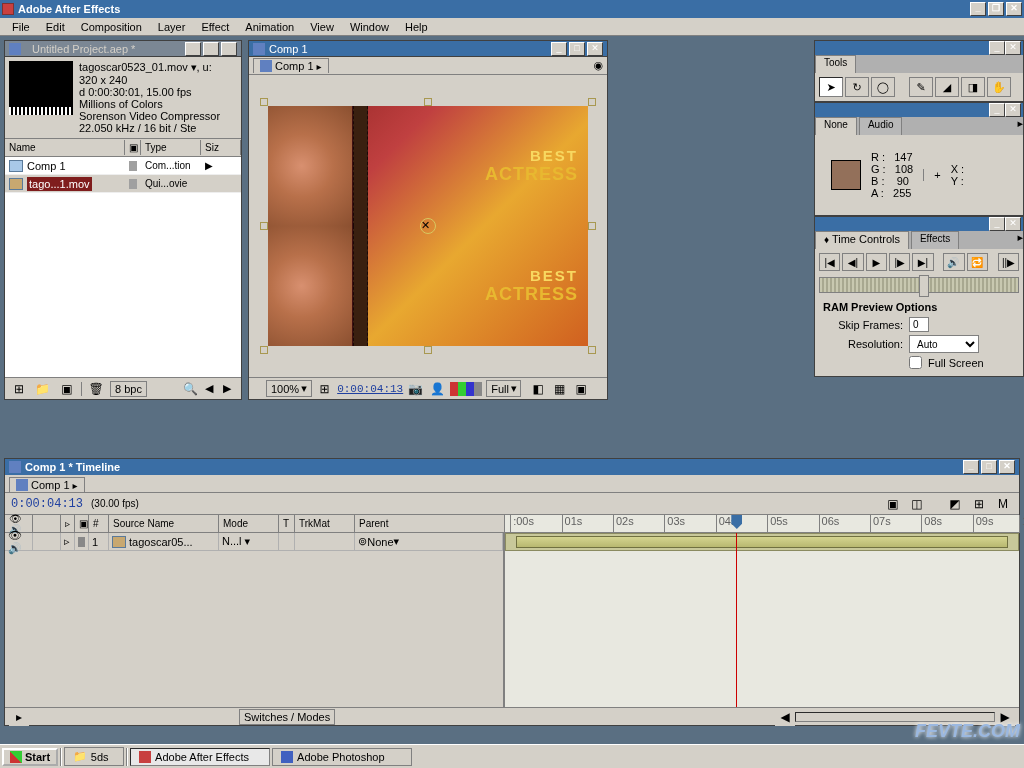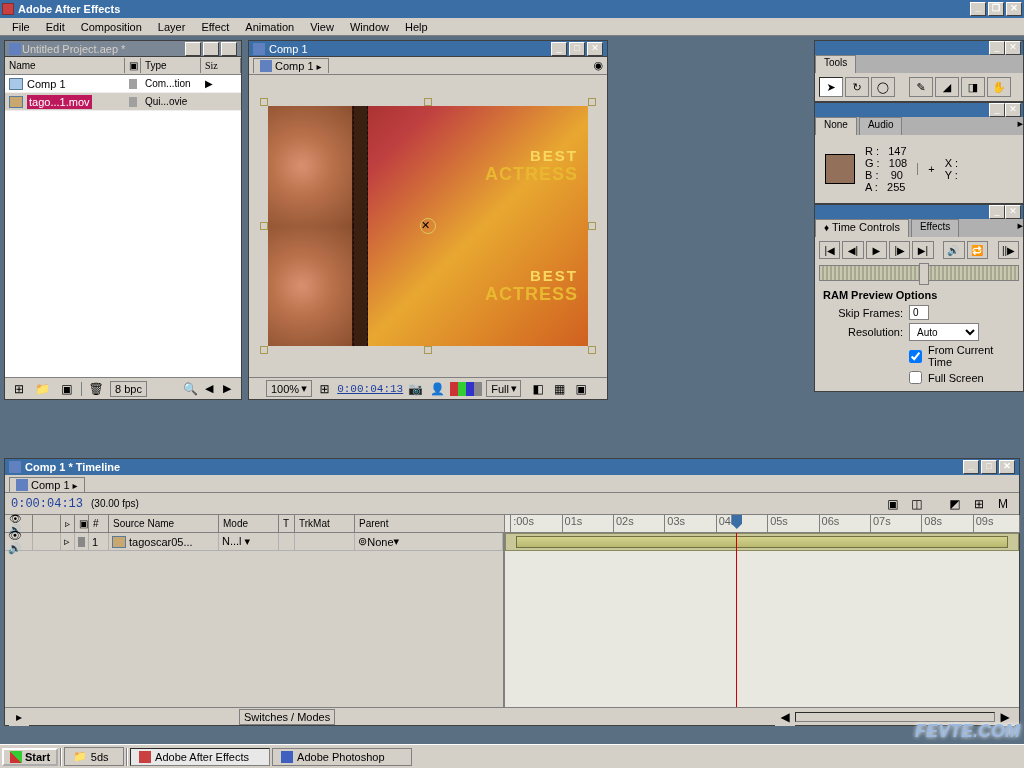--- a/index.html
+++ b/index.html
@@ -44,21 +44,21 @@
 
 .right-col { position: absolute; right: 0; top: 40px; width: 210px; }
 .right-panel { background: #d4d0c8; border: 1px solid #404040; margin-bottom: 0; }
 .right-title { background: #3a6ea5; color: #fff; height: 14px; display: flex; align-items: center; justify-content: flex-end; padding: 0 2px; }
 .palette-tabs { display: flex; background: #b0b0b0; height: 18px; }
 .ptab { background: #d4d0c8; border: 1px solid #808080; border-bottom: none; padding: 1px 8px; font-size: 10px; margin-right: 2px; cursor: pointer; }
 .ptab.inactive { background: #b8b8b8; }
 .tools-body { display: flex; gap: 2px; padding: 4px; height: 28px; align-items: center; }
 .tool-btn { width: 24px; height: 20px; border: 1px solid #808080; background: #d4d0c8; display: flex; align-items: center; justify-content: center; cursor: pointer; }
 .tool-btn.sel { background: #fff; border: 1px inset #808080; }
-.info-body { padding: 10px; display: flex; gap: 10px; align-items: center; font-family: "Courier New", monospace; font-size: 11px; }
+.info-body { padding: 16px; display: flex; gap: 10px; align-items: center; font-family: "Courier New", monospace; font-size: 11px; }
 .swatch { width: 30px; height: 30px; background: #93705a; border: 1px solid #000; }
 .rgba-col { display: flex; flex-direction: column; }
 .xy-col { border-left: 1px solid #808080; padding-left: 10px; display: flex; flex-direction: column; }
 .time-controls-body { padding: 4px; }
 .play-row { display: flex; gap: 2px; margin-bottom: 6px; justify-content: center; }
 .play-btn { width: 22px; height: 18px; border: 1px solid #808080; background: #d4d0c8; display: flex; align-items: center; justify-content: center; cursor: pointer; font-size: 10px; }
 .jog { height: 16px; background: repeating-linear-gradient(90deg, #c8c8b0 0 2px, #a8a890 2px 4px); border: 1px solid #808080; position: relative; }
 .jog-ind { position: absolute; left: 50%; top: -3px; width: 10px; height: 22px; background: #d4d0c8; border: 1px solid #808080; }
 .ram-opts { padding: 4px 8px; }
 .ram-title { font-weight: bold; margin-bottom: 4px; }
@@ -119,49 +119,60 @@
   <span>Effect</span>
   <span>Animation</span>
   <span>View</span>
   <span>Window</span>
   <span>Help</span>
 </div>
 
 <div class="panel project-panel">
   <div class="panel-title">
     <span class="sm-icon" style="background:#6080c0;"></span>
-    <span style="margin-left:1px;">Untitled Project.aep *</span>
+    <span style="margin-left:11px;">Untitled Project.aep *</span>
     <div class="win-btns">
       <div class="win-btn">_</div>
       <div class="win-btn">□</div>
       <div class="win-btn">✕</div>
     </div>
   </div>
+  <div class="proj-info">
+    <div class="thumb"></div>
+    <div>
+      <div>tagoscar0523_01.mov ▾, u:</div>
+      <div>320 x 240</div>
+      <div>d 0:00:30:01, 15.00 fps</div>
+      <div>Millions of Colors</div>
+      <div>Sorenson Video Compressor</div>
+      <div>22.050 kHz / 16 bit / Ste</div>
+    </div>
+  </div>
   <div class="proj-list-header">
     <div class="col-h" style="width:120px;">Name</div>
     <div class="col-h" style="width:16px;">▣</div>
     <div class="col-h" style="width:60px;">Type</div>
-    <div class="col-h" style="flex:1;font-family:Liberation Serif, serif;">Siz</div>
+    <div class="col-h" style="flex:1;">Siz</div>
   </div>
   <div class="proj-list">
     <div class="proj-row">
       <div class="proj-cell" style="width:120px;">
           <span class="fileicon"></span>
           <span>Comp 1</span>
         </div>
       <div class="proj-cell" style="width:16px;">
           <span style="width:10px;height:10px;background:#a0a0a0;"></span>
         </div>
       <div class="proj-cell" style="width:60px;">Com...tion</div>
       <div class="proj-cell" style="flex:1;">▶</div>
     </div>
     <div class="proj-row sel">
       <div class="proj-cell" style="width:120px;">
           <span class="fileicon" style="background:#c8a870;"></span>
-          <span style="background:#be185d;color:#fff;padding:1px 2px;">tago...1.mov</span>
+          <span style="background:#7f1d1d;color:#fff;padding:1px 2px;">tago...1.mov</span>
         </div>
       <div class="proj-cell" style="width:16px;">
           <span style="width:10px;height:10px;background:#a0a0a0;"></span>
         </div>
       <div class="proj-cell" style="width:60px;">Qui...ovie</div>
       <div class="proj-cell" style="flex:1;"></div>
     </div>
   </div>
   <div class="bottombar">
     <div class="icon-btn">⊞</div>
@@ -324,24 +335,20 @@
       <div class="ram-title">RAM Preview Options</div>
       <div class="opt-row">
           <span class="opt-label">Skip Frames:</span>
           <input class="opt-input" style="width: 20px;" value="0">
         </div>
       <div class="opt-row">
           <span class="opt-label">Resolution:</span>
           <select class="opt-input" style="width:70px;"><option>Auto</option></select>
         </div>
       <div class="opt-row" style="padding-left:86px;">
-          <input type="checkbox" checked="" style="">
-          <span>From Current Time</span>
-        </div>
-      <div class="opt-row" style="padding-left:86px;">
           <input type="checkbox" style="">
           <span>Full Screen</span>
         </div>
     </div>
   </div>
 </div>
 
 <div class="timeline-panel">
   <div class="tl-title">
     <span class="sm-icon" style="background:#6080c0;margin-right:4px;"></span>

